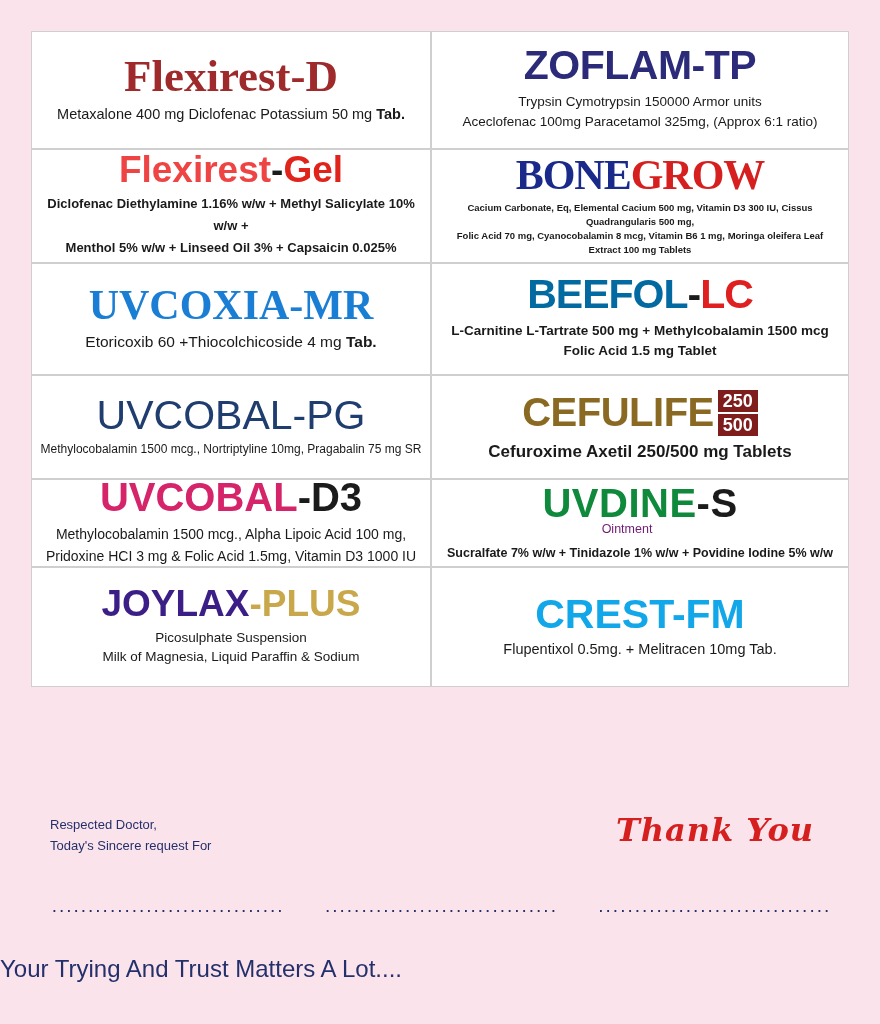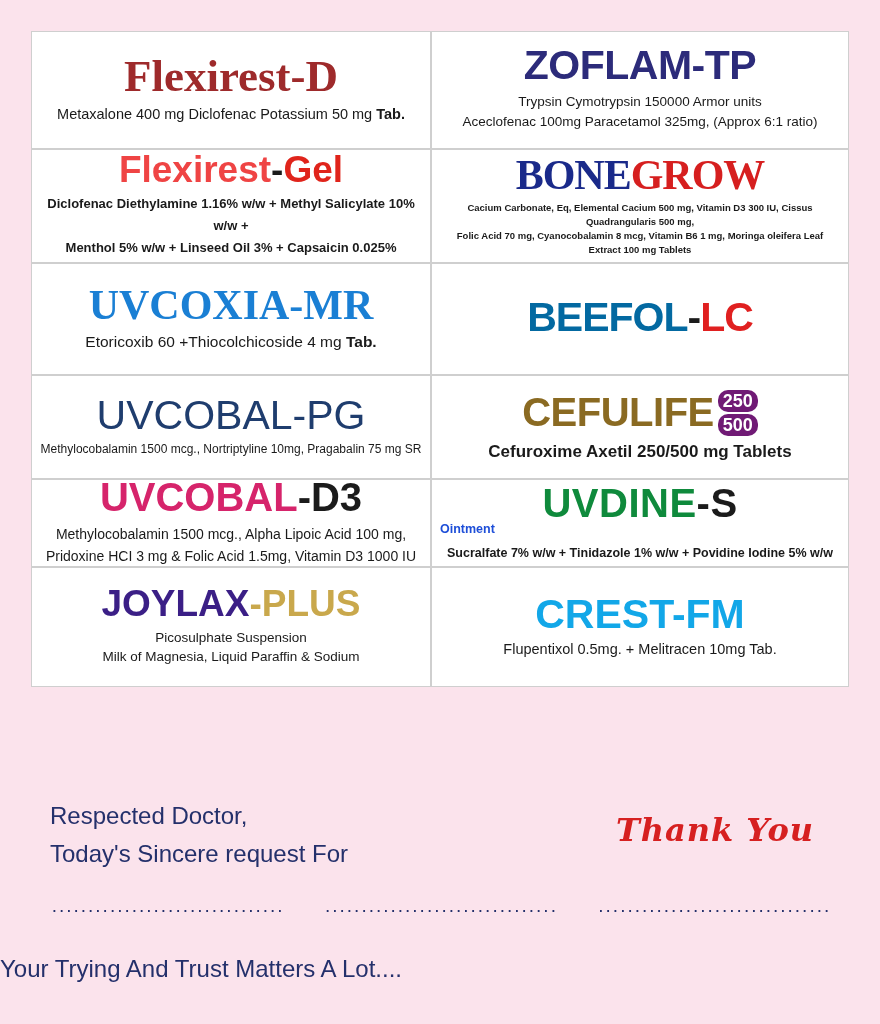--- a/index.html
+++ b/index.html
@@ -136,27 +136,26 @@
     color: #8a6a22;
     font-family: "Liberation Sans", sans-serif;
     letter-spacing: -0.5px;
   }
   .cefulife .badge {
     display: flex;
     flex-direction: column;
     line-height: 1;
   }
   .cefulife .badge span {
-    background: #701a75;
+    background: #7f1d1d;
     color: #fff;
     font-size: 18px;
     font-weight: bold;
     padding: 2px 5px;
     letter-spacing: 0px;
-    border-radius: 10px;
   }
   .cefulife .badge span + span { margin-top: 2px; }
   .cefulife .desc { font-size: 17px; font-weight: bold; }
 
   .uvcobal-d3 .brand {
     font-size: 40px;
     font-weight: bold;
     font-family: "Liberation Sans", sans-serif;
   }
   .uvcobal-d3 .b1 { color: #d6246b; }
@@ -166,24 +165,24 @@
   .uvdine .brand {
     font-size: 40px;
     font-weight: bold;
     font-family: "Liberation Sans", sans-serif;
     letter-spacing: 0.5px;
   }
   .uvdine .b1 { color: #0f8a3c; }
   .uvdine .b2 { color: #1b1b1b; }
   .uvdine .sub {
     font-size: 12.5px;
-    font-weight: bold;
-    color: #1d4ed8;
+    font-weight: normal;
+    color: #701a75;
     width: 100%;
-    text-align: left;
+    text-align: center;
     padding-right: 26px;
     box-sizing: border-box;
     margin-top: -2px;
   }
   .uvdine .desc { font-size: 12.5px; font-weight: bold; margin-top: 10px; }
 
   .joylax .brand {
     font-size: 37px;
     font-weight: bold;
     font-family: "Liberation Sans", sans-serif;
@@ -204,22 +203,22 @@
   .footer {
     position: absolute;
     left: 0;
     top: 775px;
     width: 880px;
     height: 249px;
   }
   .respected {
     position: absolute;
     left: 50px;
-    top: 22px;
-    font-size: 24px;
+    top: 40px;
+    font-size: 13px;
     color: #24306b;
     line-height: 1.6;
   }
   .thankyou {
     position: absolute;
     right: 66px;
     top: 36px;
     font-size: 32px;
     font-style: italic;
     font-weight: bold;
@@ -290,20 +289,24 @@
       </div>
     </div>
 
     <div class="cell r3 uvcoxia">
       <div class="brand">UVCOXIA-MR</div>
       <div class="desc"><span>Etoricoxib 60 +Thiocolchicoside 4 mg </span><b>Tab.</b></div>
     </div>
 
     <div class="cell r3 beefol">
       <div class="brand"><span class="b1">BEEFOL</span><span class="b2">-</span><span class="b3">LC</span></div>
+      <div class="desc">
+        <div>L-Carnitine L-Tartrate 500 mg + Methylcobalamin 1500 mcg</div>
+        <div>Folic Acid 1.5 mg Tablet</div>
+      </div>
     </div>
 
     <div class="cell r4 uvcobal-pg">
       <div class="brand">UVCOBAL-PG</div>
       <div class="desc">Methylocobalamin 1500 mcg., Nortriptyline 10mg, Pragabalin 75 mg SR</div>
     </div>
 
     <div class="cell r4 cefulife">
       <div class="brand-row">
         <div class="brand">CEFULIFE</div>

